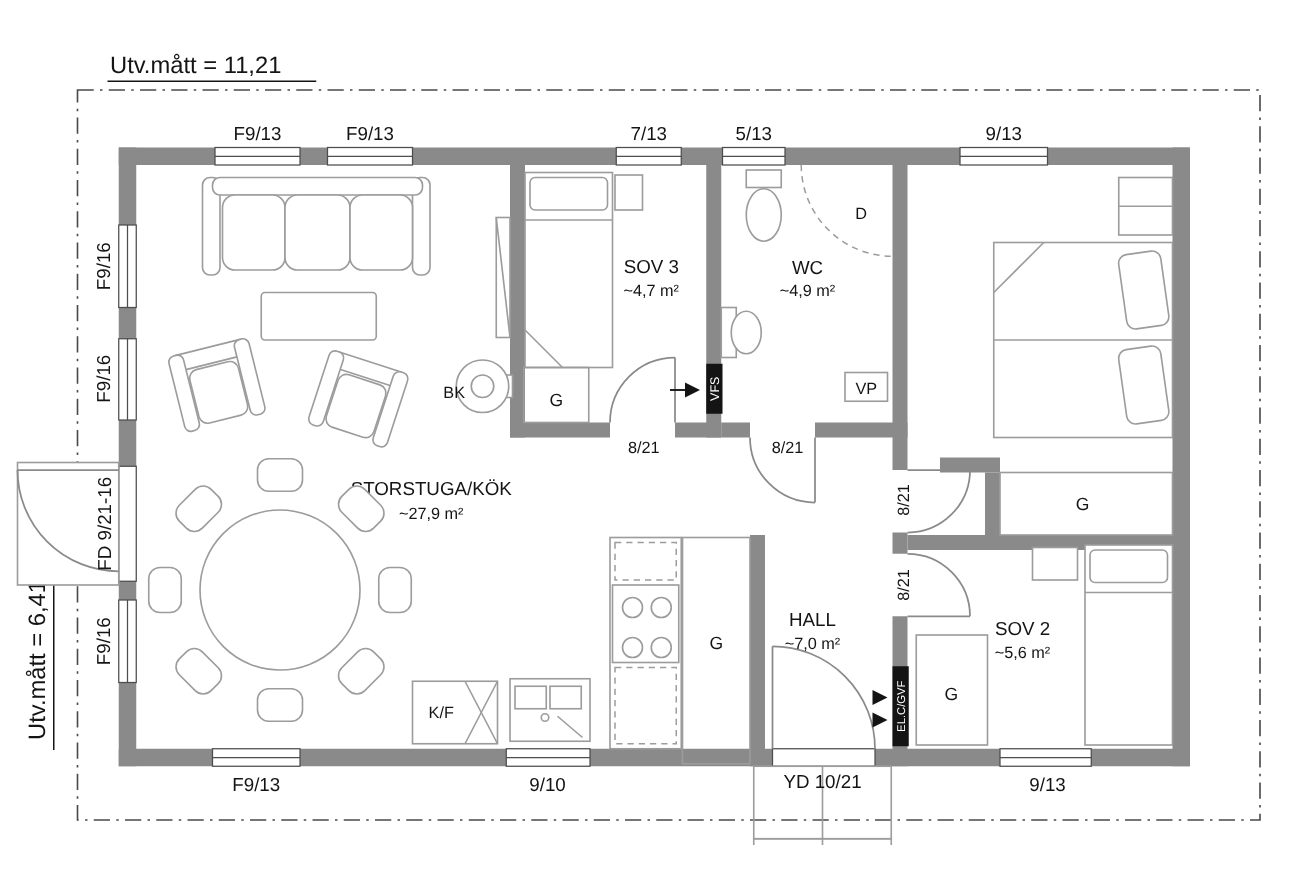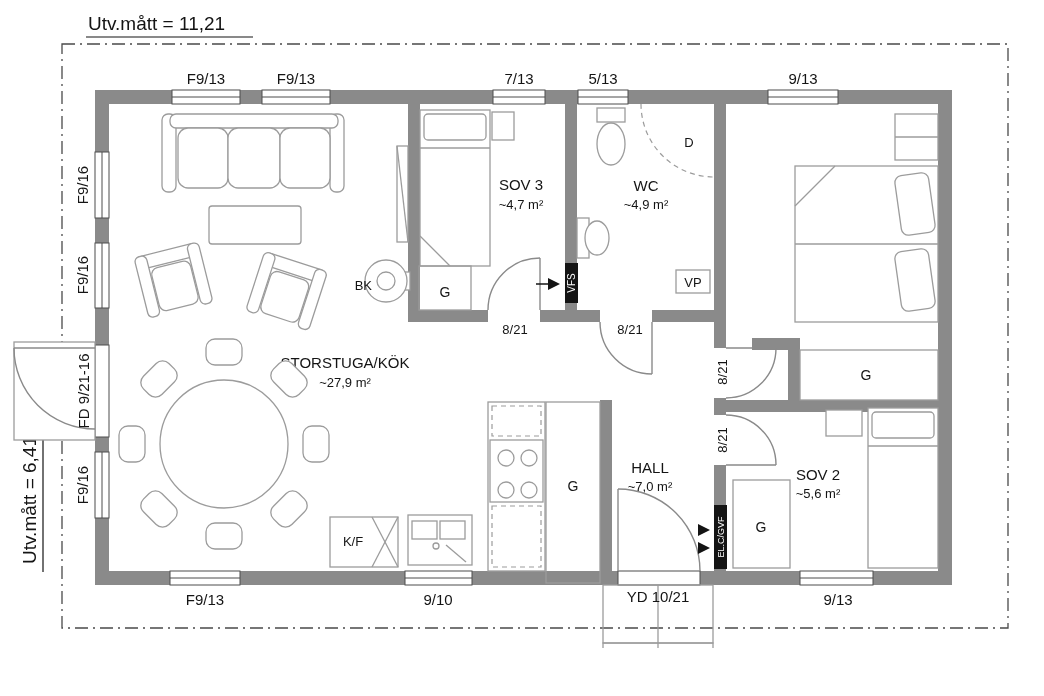--- a/index.html
+++ b/index.html
@@ -1,17 +1,17 @@
 <!DOCTYPE html>
 <html><head>
 <meta charset="utf-8">
 <style>
   html,body { margin:0; padding:0; background:#fff; }
   #stage { position:relative; width:1044px; height:648px; background:#fff; overflow:hidden;
-           font-family:"Liberation Sans", sans-serif; }
+           font-family:"Liberation Sans", sans-serif;margin-top:28px; }
   svg { display:block; }
   .wall      { fill:#8a8a8a; }
   .win       { fill:#ffffff; stroke:#4d4d4d; stroke-width:1; }
   .winline   { stroke:#4d4d4d; stroke-width:1; }
   .thin      { fill:#ffffff; stroke:#9c9c9c; stroke-width:1.3; }
   .thinl     { fill:none;    stroke:#9c9c9c; stroke-width:1.3; }
   .door      { fill:none; stroke:#8a8a8a; stroke-width:1.4; }
   .dash      { fill:none; stroke:#9c9c9c; stroke-width:1.2; stroke-dasharray:5 4; }
   .dashdot   { fill:none; stroke:#4a4a4a; stroke-width:1.3; stroke-dasharray:13 5 2 5; }
   .blk       { fill:#141414; }

